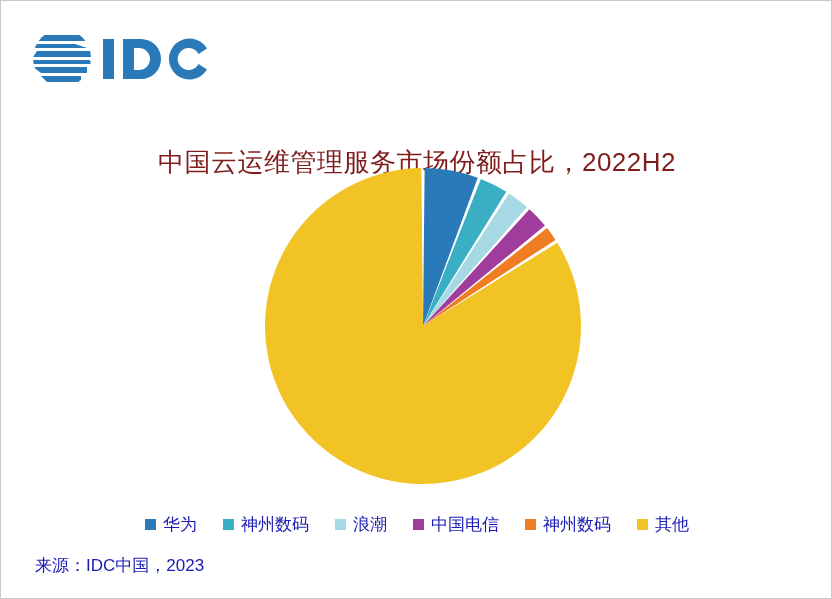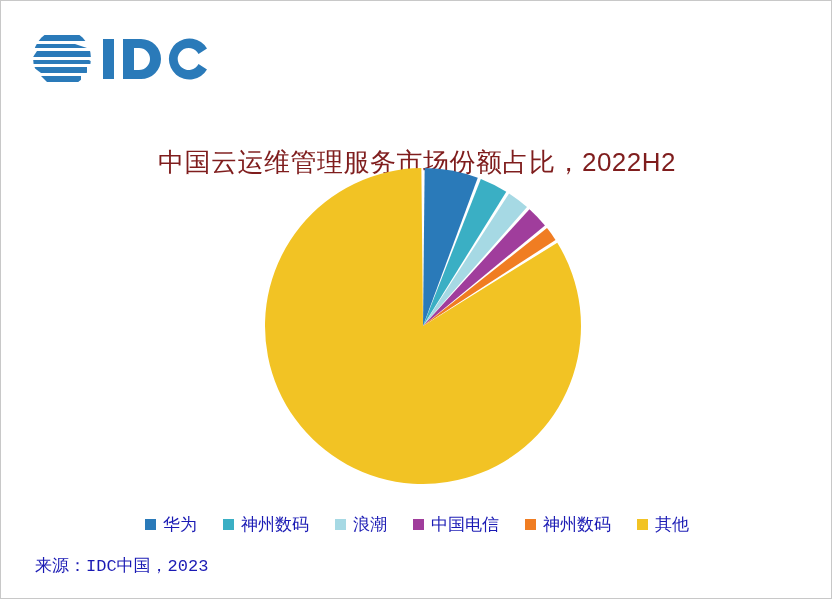--- a/index.html
+++ b/index.html
@@ -93,21 +93,20 @@
   }
 
   
   #source-note {
     position: absolute;
     left: 34px;
     top: 553px;
     color: #1a1ab4;
     font-size: 17px;
     white-space: nowrap;
-    font-family: Liberation Mono, monospace;
   }
 </style>
 </head>
 <body>
 
 <div id="page">
 
   <div id="logo">
     <svg width="200" height="62" viewBox="0 0 200 62" aria-hidden="true">
       <g fill="#2a7ab9">

